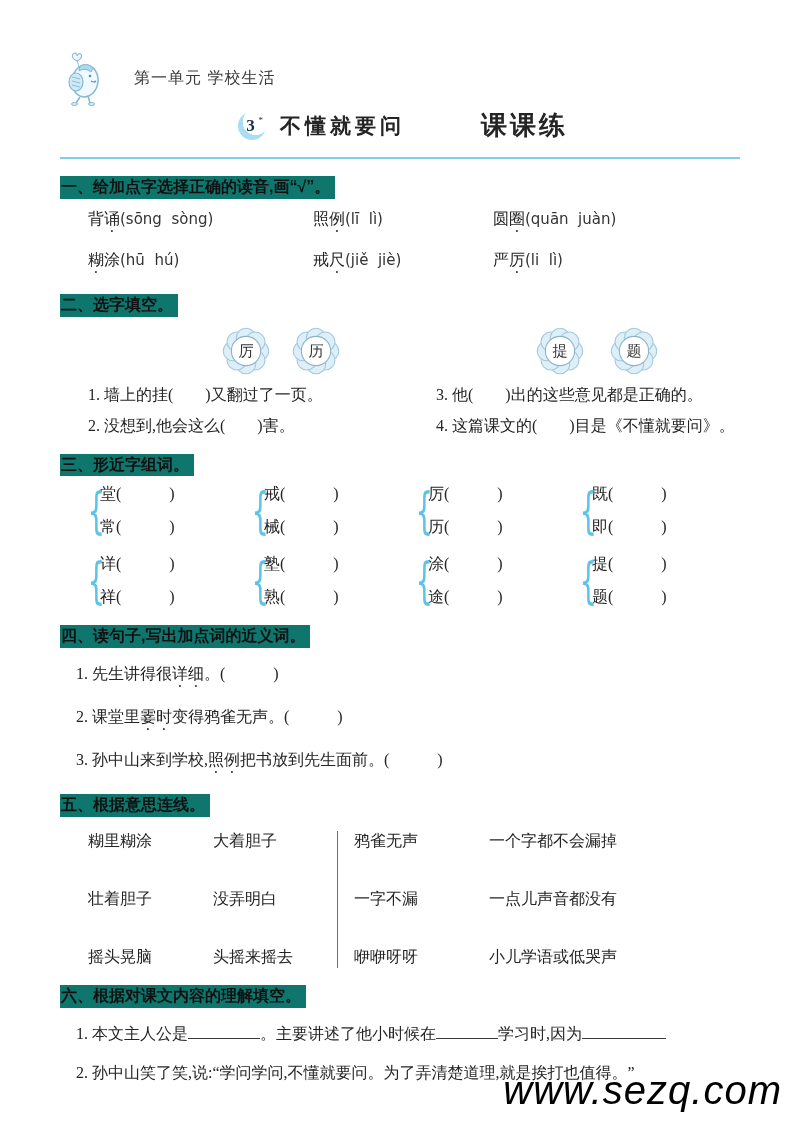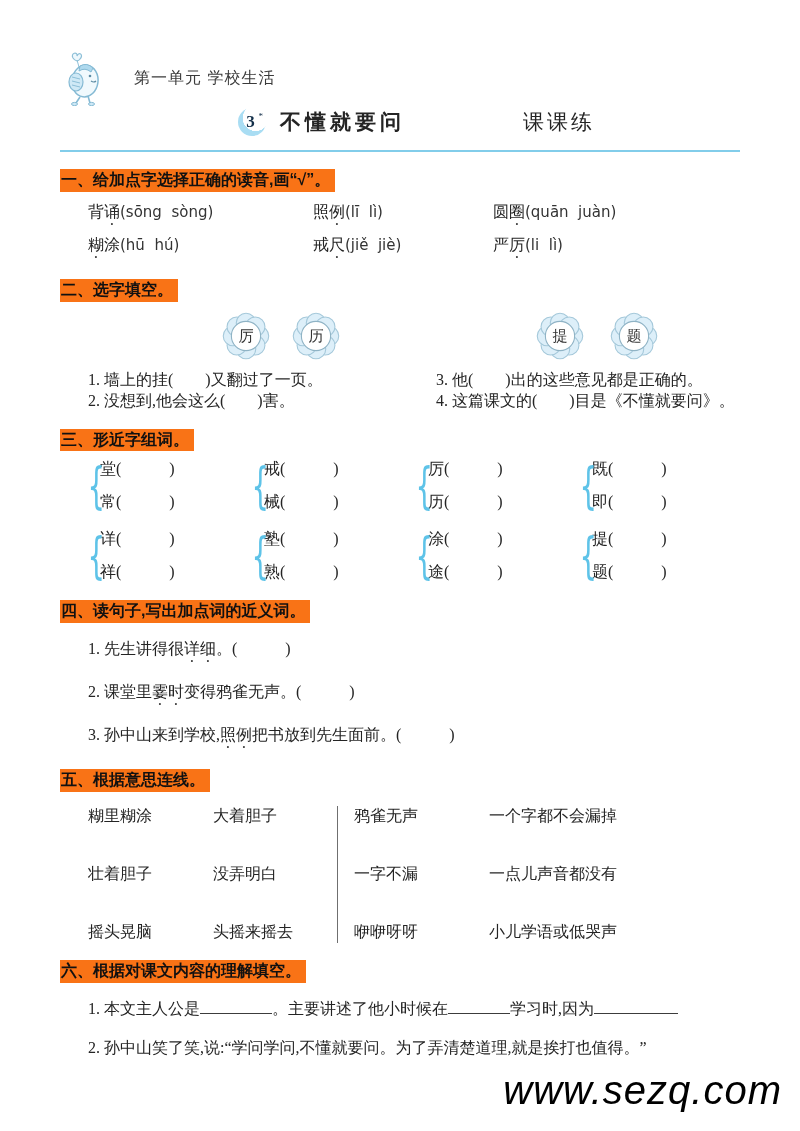--- a/index.html
+++ b/index.html
@@ -12,45 +12,45 @@
   .unit-row { display:flex; align-items:center; gap:28px; margin-left:0px; }
   .mascot { width:46px; height:56px; flex:0 0 auto; }
   .unit-label { font-family:"Liberation Sans","DejaVu Sans",sans-serif; font-size:16px; color:#3a3a3a; letter-spacing:1px; }
   .lesson-row { display:flex; align-items:center; margin:2px 0 0 178px; }
   .lesson-badge { width:28px; height:28px; border-radius:50%;
       background:radial-gradient(circle at 63% 36%, #ffffff 0 51%, #a9ddf3 52%);
       display:flex; align-items:center; justify-content:center; position:relative; }
   .lesson-num { font-size:17px; font-weight:bold; color:#14304a; margin-left:-3px; }
   .lesson-star { font-size:9px; color:#14304a; position:absolute; top:3px; right:3px; }
   .lesson-title { font-size:21px; font-weight:bold; letter-spacing:4px; margin-left:14px; }
-  .book-tag { font-family:"Liberation Sans","DejaVu Sans",sans-serif; font-size:21px; font-weight:normal; letter-spacing:3px; margin-left:118px; }
+  .book-tag { font-family:"Liberation Sans","DejaVu Sans",sans-serif; font-size:26px; font-weight:bold; letter-spacing:3px; margin-left:76px; }
   .header-rule { height:2px; background:#82cdea; margin-top:14px; }
 
   
   .sec-heading { font-family:"Liberation Sans","DejaVu Sans",sans-serif; font-weight:bold;
-      font-size:16px; color:#111; background:#f97316; display:inline-block;
+      font-size:16px; color:#111; background:#0f766e; display:inline-block;
       padding:1px 5px 1px 1px; line-height:1.3; white-space:pre; }
   .sec { margin-top:17px; }
 
   
   .q-text { font-size:16px; white-space:pre; }
-  .indent { margin-left:28px; }
+  .indent { margin-left:16px; }
   .dotted { -webkit-text-emphasis:filled dot #333; text-emphasis:filled dot #333;
             -webkit-text-emphasis-position:under right; text-emphasis-position:under right; }
 
   
-  .s1-grid { display:grid; grid-template-columns:225px 180px 1fr; row-gap:6px; margin:10px 0 12px 28px; }
+  .s1-grid { display:grid; grid-template-columns:225px 180px 1fr; row-gap:14px; margin:10px 0 12px 28px; }
   .pinyin-item { font-size:16px; white-space:pre; }
   .pinyin { font-family:"DejaVu Sans","Liberation Sans",sans-serif; font-size:15px; color:#333; }
 
   
   .flower-row { display:flex; margin:8px 0 4px 0; height:54px; }
   .flower { width:52px; height:52px; }
   .f1 { margin-left:160px; } .f2 { margin-left:18px; } .f3 { margin-left:192px; } .f4 { margin-left:22px; }
-  .s2-grid { display:grid; grid-template-columns:348px 1fr; row-gap:0; margin:6px 0 16px 28px; }
+  .s2-grid { display:grid; grid-template-columns:348px 1fr; row-gap:10px; margin:6px 0 16px 28px; }
 
   
   .s3-grid { display:grid; grid-template-columns:repeat(4,1fr); row-gap:16px; margin:8px 0 0 24px; }
   .pair { display:flex; align-items:center; }
   .brace { color:#5ec3e8; font-size:50px; line-height:0.9; font-family:"DejaVu Sans",sans-serif;
            transform:scaleX(0.55); width:16px; flex:0 0 auto; font-weight:400; }
   .pair-lines { display:flex; flex-direction:column; gap:12px; }
   .pair-line { font-size:16px; white-space:pre; }
 
   

